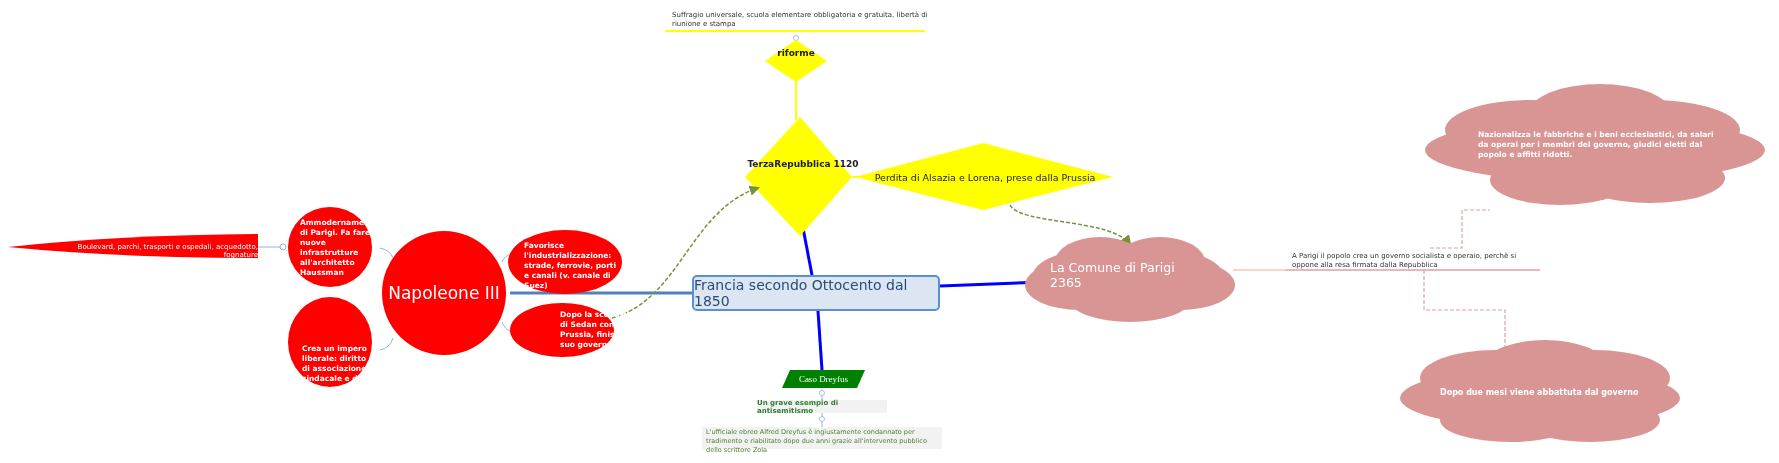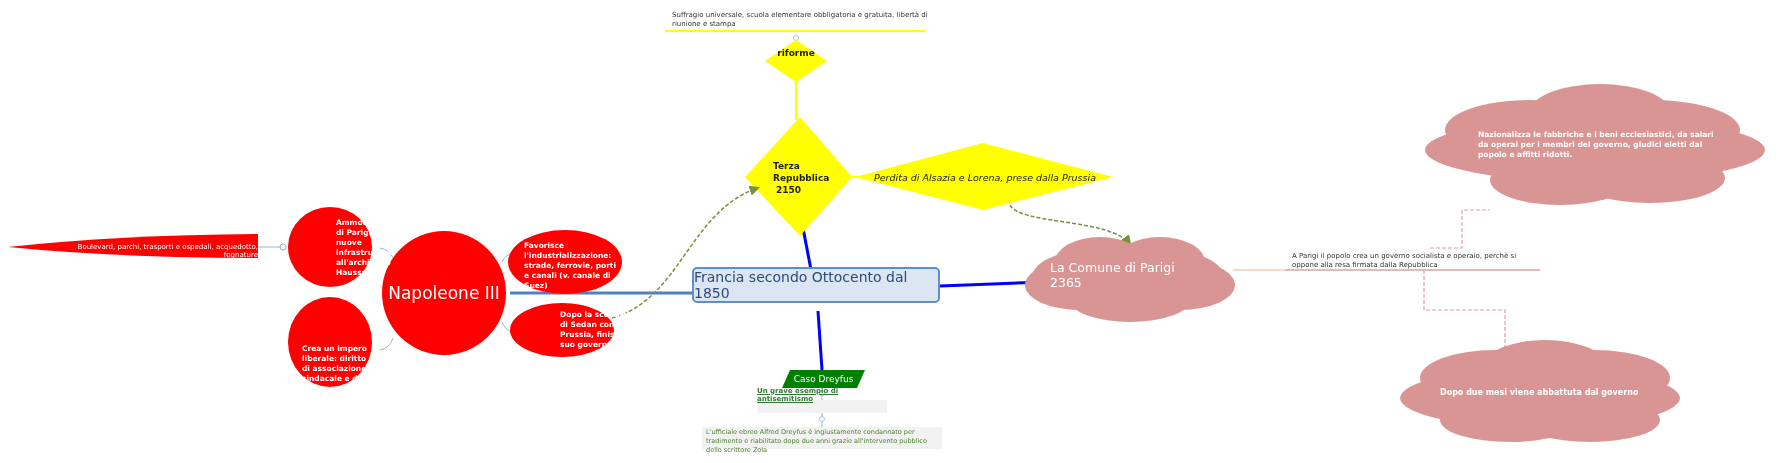--- a/index.html
+++ b/index.html
@@ -2,21 +2,21 @@
 <html><head>
 <meta charset="utf-8">
 <style>
   html, body { margin: 0; padding: 0; background: #ffffff; }
   body { width: 1779px; height: 463px; position: relative; overflow: hidden; font-family: "DejaVu Sans", sans-serif; }
   #canvas { position: absolute; left: 0; top: 0; width: 1779px; height: 463px; }
   .lbl { position: absolute; box-sizing: border-box; display: flex; align-items: center; }
   .small-note { font-size: 7px; line-height: 9px; color: #333; }
   .red-node-text { font-size: 7.5px; line-height: 10px; font-weight: bold; color: #fff; }
   .central {
-    position: absolute; left: 692px; top: 267px; width: 248px; height: 36px;
+    position: absolute; left: 692px; top: 275px; width: 248px; height: 36px;
     background: #dce6f2; border: 2.5px solid #5b8fd0; border-radius: 5px; box-sizing: border-box;
     display: flex; align-items: center; justify-content: center;
     font-size: 14px; color: #2b4a78;
   }
   .strip-label { position: absolute; left: 58px; top: 243px; width: 200px; text-align: right; font-size: 7px; color: #fff; }
 </style>
 </head>
 <body>
 
 <svg id="canvas" viewBox="0 0 1779 463" xmlns="http://www.w3.org/2000/svg">
@@ -97,34 +97,34 @@
   <circle cx="822" cy="419" r="2.5" fill="#fff" stroke="#95b3d7" stroke-width="0.8"></circle>
   <rect x="702" y="427" width="240" height="22" fill="#f2f2f2"></rect>
 </svg>
 
 <div class="lbl small-note" style="left:672px;top:11px;width:260px;height:20px;align-items:flex-start;">
   <span>Suffragio universale, scuola elementare obbligatoria e gratuita, libertà di riunione e stampa</span>
 </div>
 <div class="lbl" style="left:765px;top:46px;width:62px;height:14px;justify-content:center;font-size:9px;font-weight:bold;color:#222;">
   <span>riforme</span>
 </div>
-<div class="lbl" style="left:773px;top:158px;width:60px;height:40px;flex-direction:column;align-items:flex-start;justify-content:center;font-size:9px;font-weight:bold;color:#222;line-height:12px;">
+<div class="lbl" style="left:773px;top:158px;width:60px;height:40px;flex-direction:row;align-items:flex-start;justify-content:center;font-size:9px;font-weight:bold;color:#222;line-height:12px;">
   <span>Terza</span>
   <span>Repubblica</span>
-  <span style="padding-left:3px;">2150</span>
+  <span style="padding-left:3px;">1120</span>
 </div>
-<div class="lbl" style="left:870px;top:170px;width:230px;height:14px;justify-content:center;font-size:9.5px;color:#222;font-style:italic;">
+<div class="lbl" style="left:870px;top:170px;width:230px;height:14px;justify-content:center;font-size:9.5px;color:#222;">
   <span>Perdita di Alsazia e Lorena, prese dalla Prussia</span>
 </div>
 
 <div class="strip-label">
   <span>Boulevard, parchi, trasporti e ospedali, acquedotto, fognature</span>
 </div>
 
-<div class="lbl red-node-text" style="left:300px;top:218px;width:72px;height:60px;align-items:flex-start;margin-left:36px;">
+<div class="lbl red-node-text" style="left:300px;top:218px;width:72px;height:60px;align-items:flex-start;">
   <span>Ammodernamento di Parigi. Fa fare nuove infrastrutture all'architetto Haussman</span>
 </div>
 <div class="lbl red-node-text" style="left:302px;top:308px;width:70px;height:70px;align-items:flex-start;margin-top:36px;">
   <span>Crea un impero liberale: diritto di associazione sindacale e di sciopero e una limitata libertà di stampa</span>
 </div>
 <div class="lbl" style="left:382px;top:282px;width:124px;height:22px;justify-content:center;font-size:17px;color:#fff;">
   <span>Napoleone III</span>
 </div>
 <div class="lbl red-node-text" style="left:524px;top:241px;width:92px;height:42px;align-items:flex-start;">
   <span>Favorisce l'industrializzazione: strade, ferrovie, porti e canali (v. canale di Suez)</span>
@@ -143,21 +143,21 @@
 <div class="lbl small-note" style="left:1292px;top:250px;width:250px;height:20px;align-items:flex-end;">
   <span>A Parigi il popolo crea un governo socialista e operaio, perchè si oppone alla resa firmata dalla Repubblica</span>
 </div>
 <div class="lbl" style="left:1478px;top:130px;width:240px;height:36px;align-items:flex-start;font-size:7.5px;line-height:10px;font-weight:bold;color:#fff;">
   <span>Nazionalizza le fabbriche e i beni ecclesiastici, da salari da operai per i membri del governo, giudici eletti dal popolo e affitti ridotti.</span>
 </div>
 <div class="lbl" style="left:1440px;top:385px;width:200px;height:14px;justify-content:flex-start;font-size:8px;font-weight:bold;color:#fff;">
   <span>Dopo due mesi viene abbattuta dal governo</span>
 </div>
 
-<div class="lbl" style="left:782px;top:371px;width:83px;height:16px;justify-content:center;font-size:9px;color:#fff;">
+<div class="lbl" style="left:782px;top:371px;width:83px;height:16px;justify-content:center;font-size:9px;color:#fff;font-family:Liberation Serif, serif;">
   <span>Caso Dreyfus</span>
 </div>
-<div class="lbl" style="left:757px;top:388px;width:130px;height:13px;justify-content:center;font-size:7px;font-weight:bold;color:#2e7d32;text-decoration:underline;">
+<div class="lbl" style="left:757px;top:400px;width:130px;height:13px;justify-content:center;font-size:7px;font-weight:bold;color:#2e7d32;">
   <span>Un grave esempio di antisemitismo</span>
 </div>
 <div class="lbl" style="left:706px;top:428px;width:236px;height:20px;align-items:flex-start;font-size:6.5px;line-height:9px;color:#4f7f2f;">
   <span>L'ufficiale ebreo Alfred Dreyfus è ingiustamente condannato per tradimento e riabilitato dopo due anni grazie all'intervento pubblico dello scrittore Zola</span>
 </div>
 
 </body></html>

